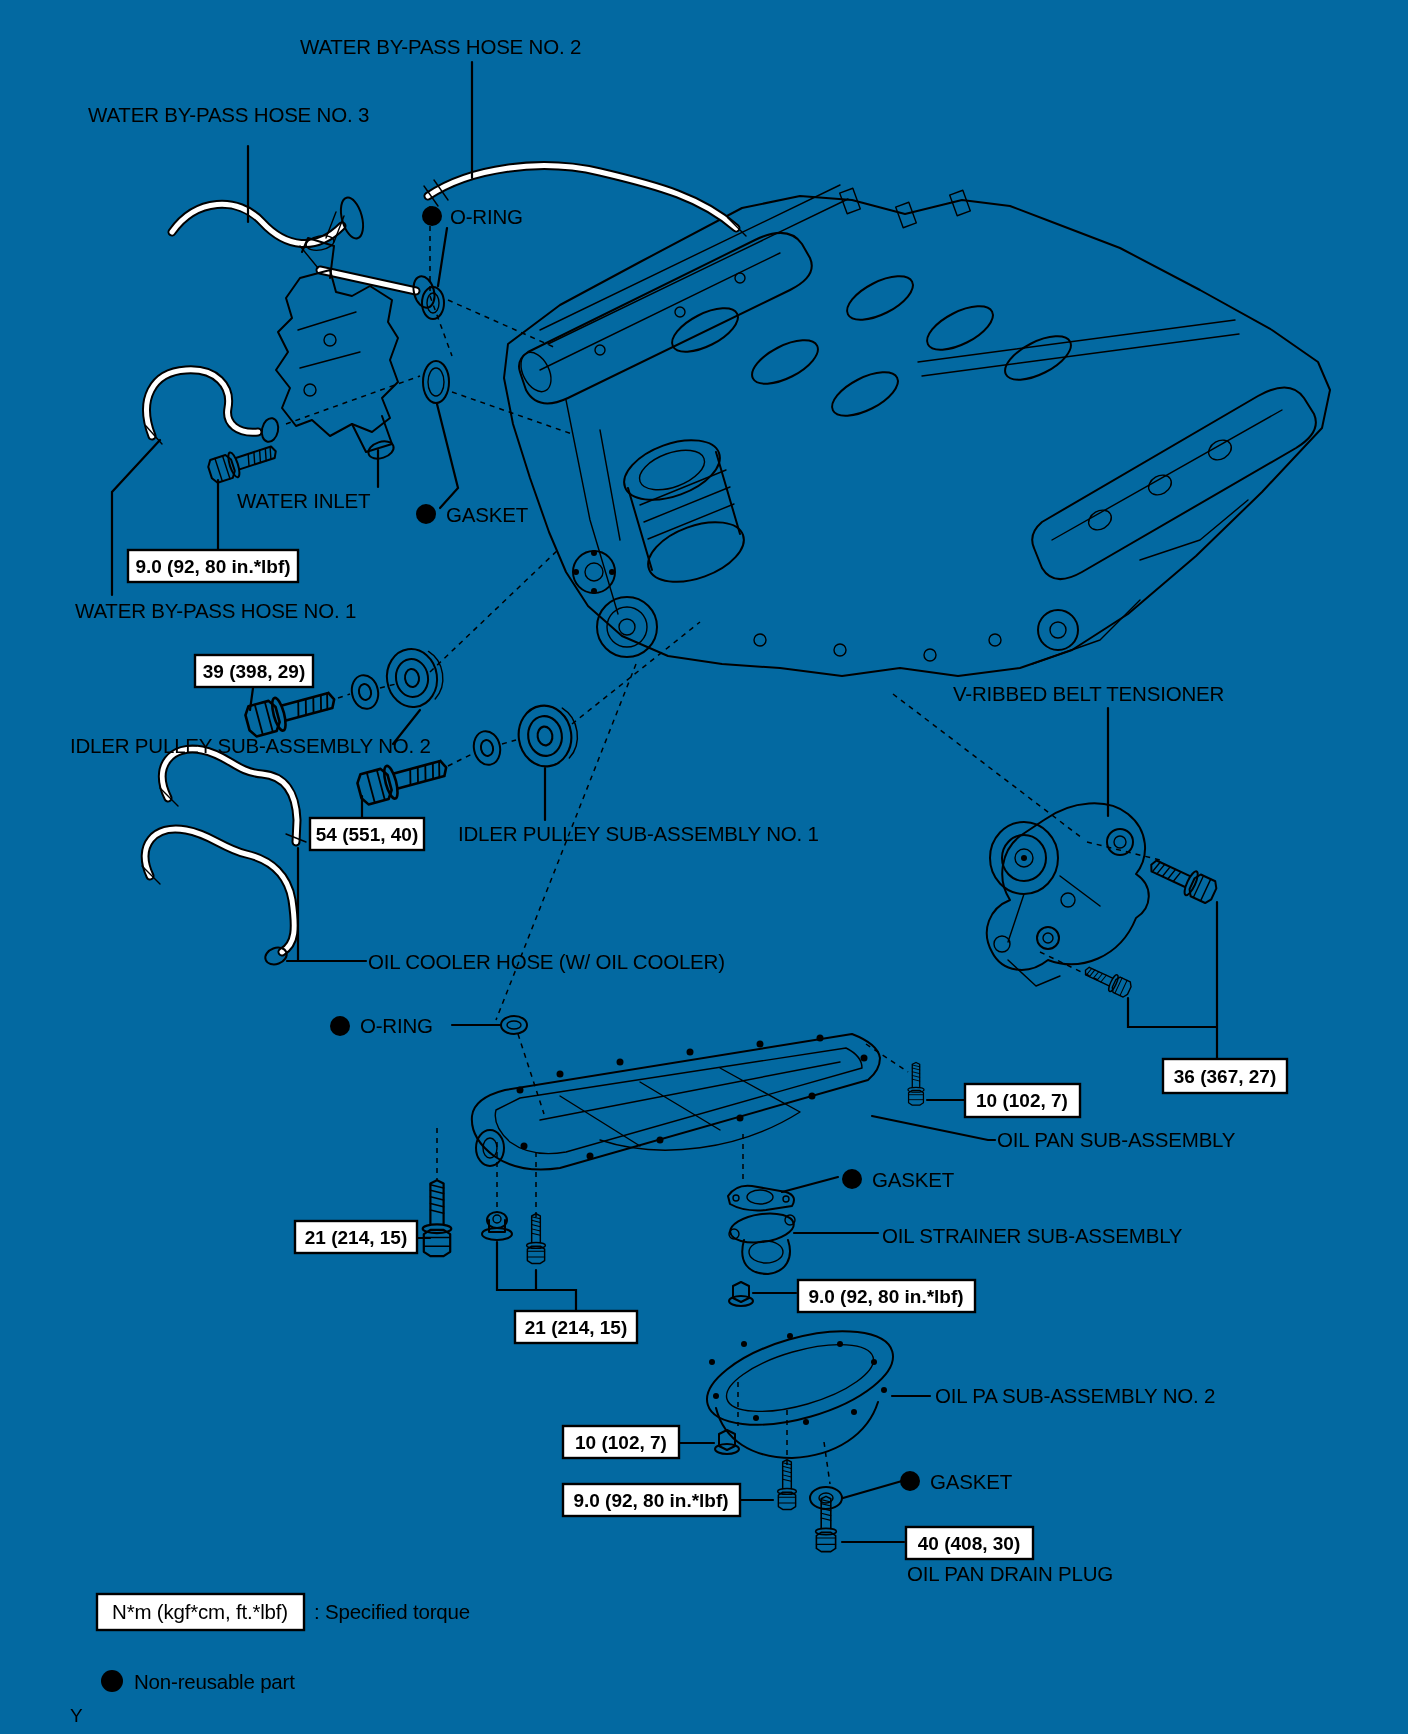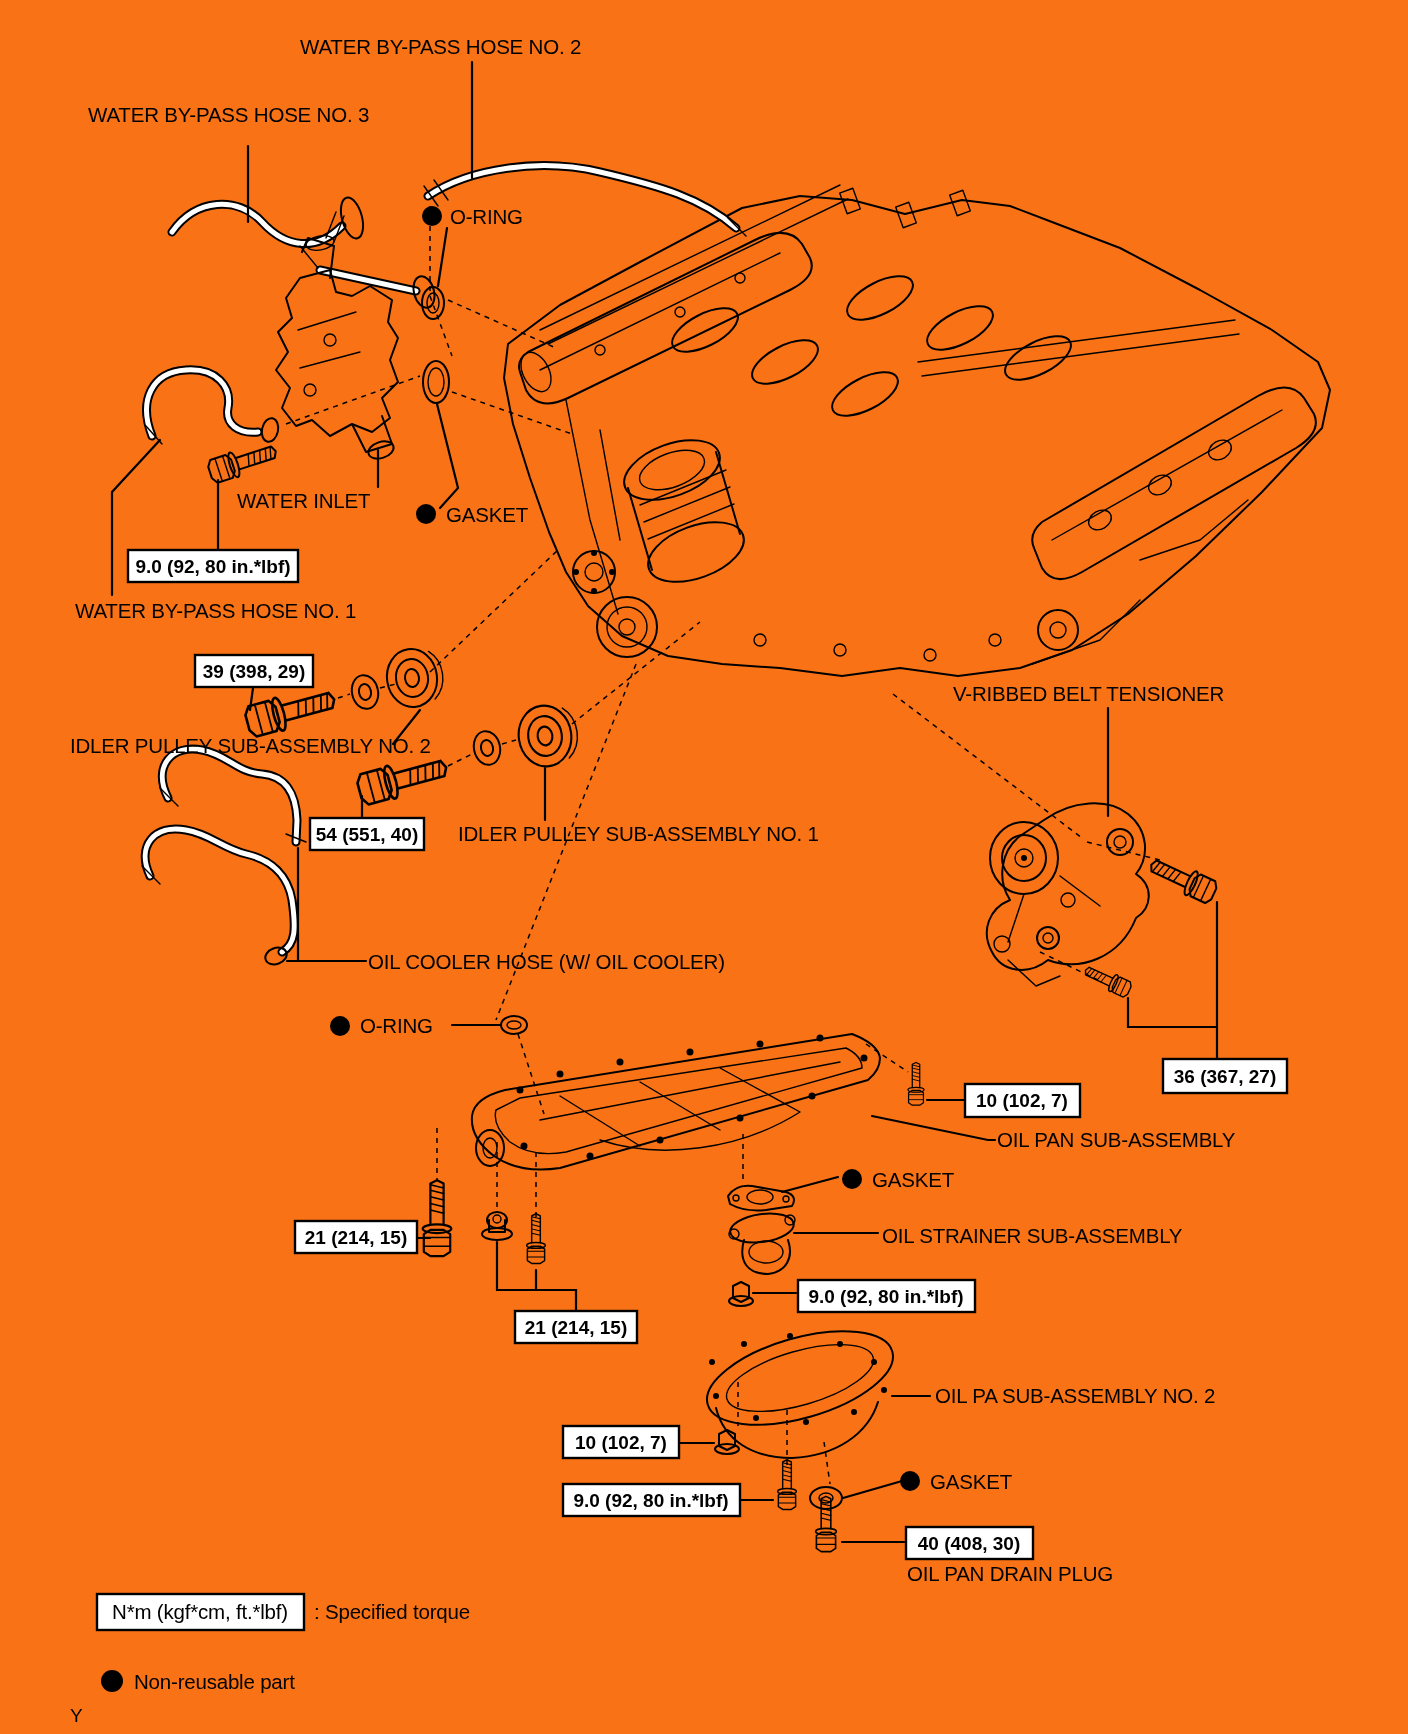--- a/index.html
+++ b/index.html
@@ -1,16 +1,16 @@
 <!DOCTYPE html>
 <html><head>
 <meta charset="utf-8">
 <style>
   html,body{margin:0;padding:0;background:#ffffff;}
-  .stage{position:relative;width:1408px;height:1734px;background:#f97316;overflow:hidden;}
+  .stage{position:relative;width:1408px;height:1734px;background:#0369a1;overflow:hidden;}
   svg{position:absolute;left:0;top:0;}
   svg text{font-family:"Liberation Sans",sans-serif;fill:#000;}
   .lbl{font-size:20.5px;letter-spacing:-0.2px;}
   .tq{font-size:19px;font-weight:bold;text-anchor:middle;}
   .pg{font-size:19px;}
   .part{fill:none;stroke:#000;stroke-width:2;stroke-linejoin:round;stroke-linecap:round;}
   .thin{stroke-width:1.4;}
   .tube{fill:none;stroke:#000;stroke-width:9;stroke-linecap:round;}
   .tubecore{fill:none;stroke:#fff;stroke-width:5;stroke-linecap:round;}
   .leader{fill:none;stroke:#000;stroke-width:2.2;stroke-linecap:round;}

